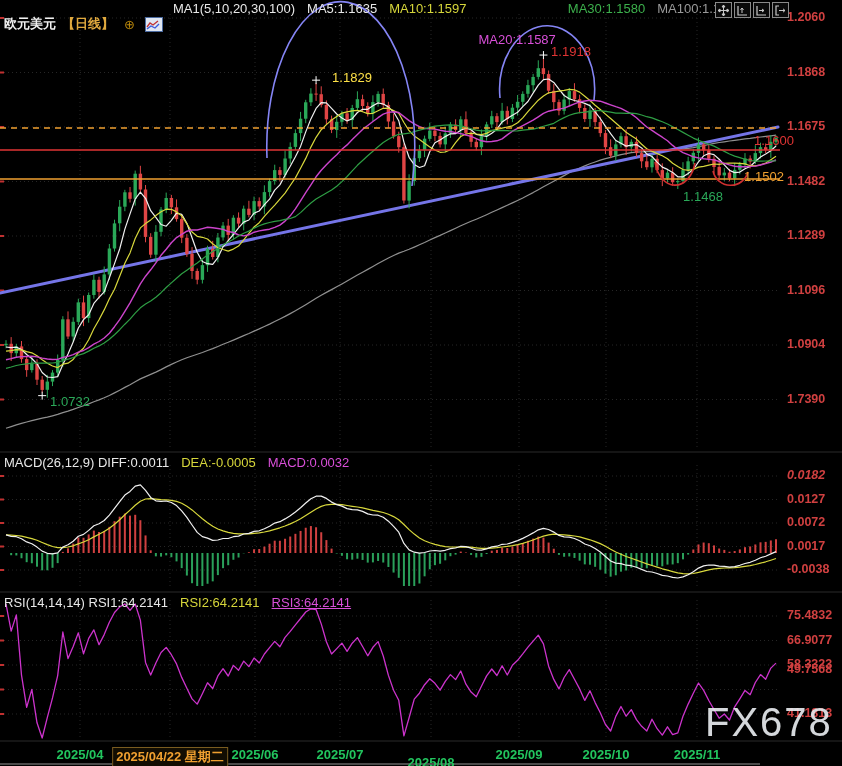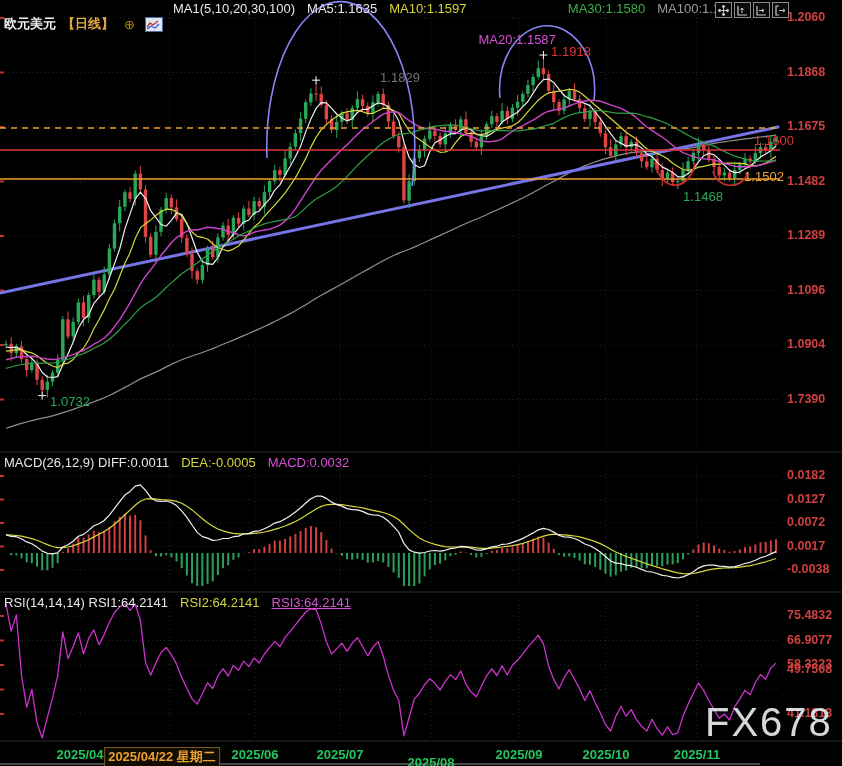--- a/index.html
+++ b/index.html
@@ -575,39 +575,39 @@
 
   <div id="overlay" style="position:absolute;left:0;top:0;width:842px;height:672px;pointer-events:none;">
       <div class="axis-label" style="top: 10px;">1.2060</div>
       <div class="axis-label" style="top: 64.5px;">1.1868</div>
       <div class="axis-label" style="top: 119px;">1.1675</div>
       <div class="axis-label" style="top: 173.5px;">1.1482</div>
       <div class="axis-label" style="top: 228px;">1.1289</div>
       <div class="axis-label" style="top: 282.5px;">1.1096</div>
       <div class="axis-label" style="top: 337px;">1.0904</div>
       <div class="axis-label" style="top: 391.5px;">1.7390</div>
-      <div class="axis-label" style="top: 468px;">0.0182</div>
+      <div class="axis-label" style="top: 468px; font-style: italic;">0.0182</div>
       <div class="axis-label" style="top: 491.5px;">0.0127</div>
       <div class="axis-label" style="top: 515px;">0.0072</div>
       <div class="axis-label" style="top: 538.5px;">0.0017</div>
       <div class="axis-label" style="top: 562px;">-0.0038</div>
       <div class="axis-label" style="top: 608px;">75.4832</div>
       <div class="axis-label" style="top: 632.5px;">66.9077</div>
       <div class="axis-label" style="top: 657px;">58.3323</div>
       <div class="axis-label" style="top: 662px;">49.7568</div>
       <div class="axis-label" style="top: 706px;">41.1813</div>
       <div class="x-label" style="left: 80px;">2025/04</div>
-      <div class="x-label hl" style="left: 162px;">2025/04/22 星期二</div>
+      <div class="x-label hl" style="left: 170px;">2025/04/22 星期二</div>
       <div class="x-label" style="left: 255px;">2025/06</div>
       <div class="x-label" style="left: 340px;">2025/07</div>
       <div class="x-label" style="left: 431px; margin-top: 8px;">2025/08</div>
       <div class="x-label" style="left: 519px;">2025/09</div>
       <div class="x-label" style="left: 606px;">2025/10</div>
       <div class="x-label" style="left: 697px;">2025/11</div>
-      <div class="anno" style="left: 352px; top: 77px; color: #737373; margin-left: 48px;">1.1829</div>
+      <div class="anno" style="left: 352px; top: 77px; color: #fde047;">1.1829</div>
       <div class="anno" style="left: 571px; top: 51px; color: rgb(224, 52, 52);">1.1918</div>
       <div class="anno" style="left: 70px; top: 401px; color: rgb(42, 168, 88);">1.0732</div>
       <div class="anno" style="left: 703px; top: 196px; color: rgb(42, 168, 88);">1.1468</div>
       <div class="anno" style="left: 774px; top: 140px; color: rgb(224, 52, 52);">1.1600</div>
       <div class="anno" style="left: 764px; top: 176px; color: rgb(240, 160, 48);">1.1502</div>
     </div>
 
   <div id="main-header" class="hdr">
     <span class="sym">欧元美元</span>
     <span class="per" style="margin-left:-4px">【日线】</span>

